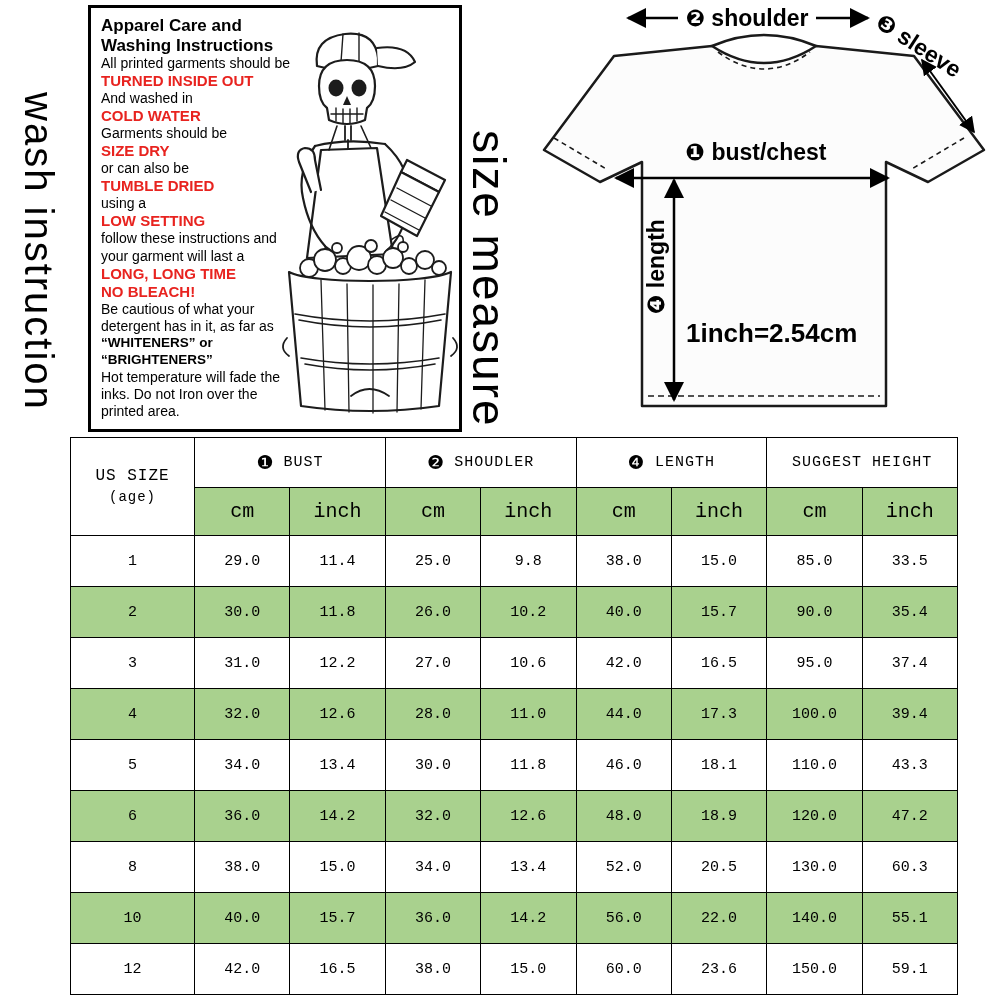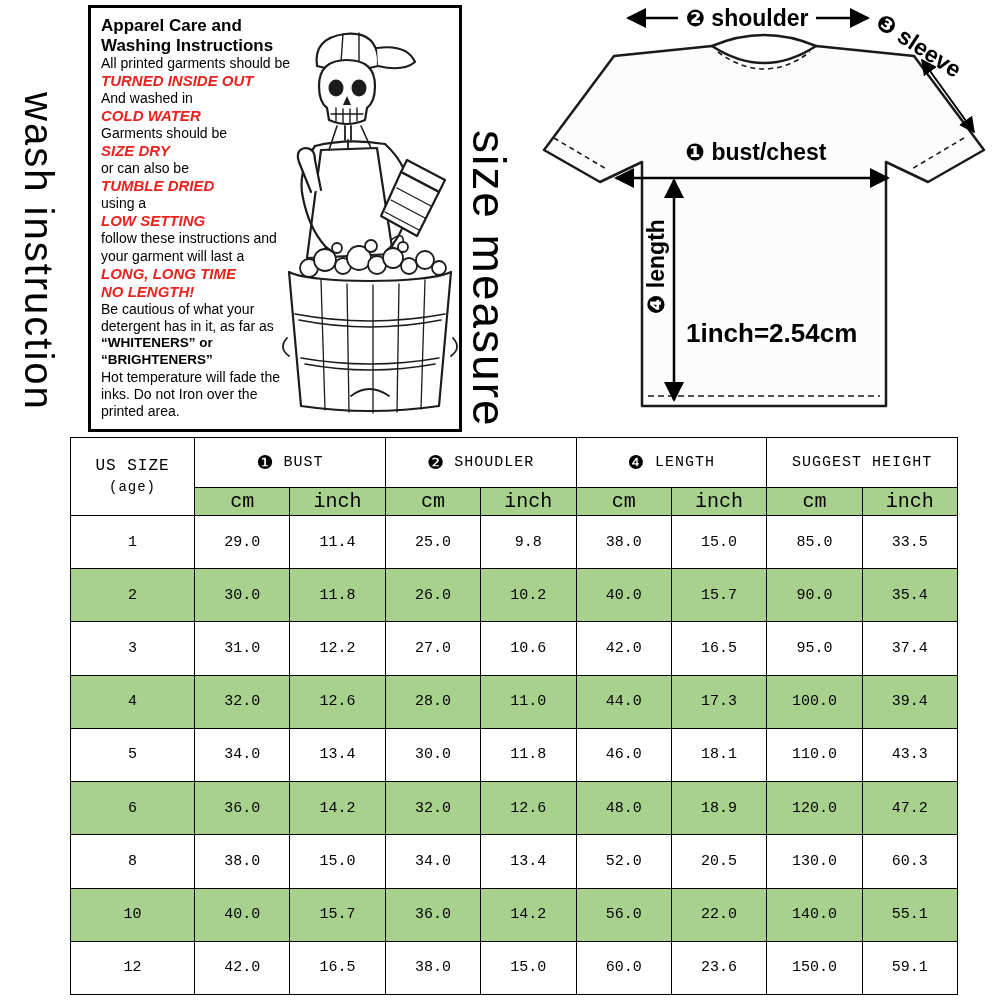--- a/index.html
+++ b/index.html
@@ -11,21 +11,21 @@
   .vlabel { position:absolute; writing-mode:vertical-rl; color:#000; letter-spacing:2px; white-space:nowrap; }
   #wash-label { left:16px; top:92px; font-size:40px; }
   #size-label { left:462px; top:130px; font-size:46px; }
 
   
   .care-box { position:absolute; left:88px; top:5px; width:374px; height:427px;
     border:3px solid #000; background:#fff; }
   .care-text { position:absolute; left:10px; top:8px; width:202px; }
   .care-title { font-size:17px; font-weight:bold; line-height:1.15; }
   .care-line { font-size:14px; line-height:1.22; }
-  .care-line.red { color:var(--red); font-weight:bold; font-size:15px; line-height:1.2;font-style:italic; }
+  .care-line.red { color:var(--red); font-weight:bold; font-size:15px; line-height:1.2; }
   .care-line.boldq { font-weight:bold; font-size:13.5px; line-height:1.25; }
   .skeleton-wrap { position:absolute; right:0px; top:14px; width:178px; height:404px; }
 
   
   .shirt-wrap { position:absolute; left:524px; top:2px; width:470px; height:430px; }
   .shirt-svg text { font-family:"Liberation Sans","DejaVu Sans",sans-serif; font-weight:bold; fill:#000; }
   .lbl-24 { font-size:23px; }
   .lbl-26 { font-size:26px; }
 
   
@@ -33,21 +33,21 @@
   table { width:100%; height:100%; border-collapse:collapse; table-layout:fixed;
     font-family:"Liberation Mono","DejaVu Sans",monospace; }
   th,td { border:1.5px solid #000; text-align:center; vertical-align:middle; padding:0; font-weight:normal; }
   col.c0 { width:124px; }
   .group-row th { height:50px; font-size:15px; letter-spacing:1px; background:#fff; }
   .group-row th .cellflex { display:inline-flex; align-items:center; gap:9px; }
   .gnum { font-size:19px; }
   .gnum:empty { display:none; }
   .us-size div { font-size:16px; line-height:1.35; }
   .us-size .age { font-size:14px; }
-  .unit-row th { height:28px; font-size:20px; background:var(--green); }
+  .unit-row th { height:48px; font-size:20px; background:var(--green); }
   tbody td { font-size:15px; }
   tbody tr.row-green td { background:var(--green); }
   tbody tr.row-white td { background:#fff; }
 </style>
 </head>
 <body>
 
 <div id="wash-label" class="vlabel">wash instruction</div>
 
 <div class="care-box">
@@ -61,21 +61,21 @@
         <div class="care-line red">COLD WATER</div>
         <div class="care-line plain">Garments should be</div>
         <div class="care-line red">SIZE DRY</div>
         <div class="care-line plain">or can also be</div>
         <div class="care-line red">TUMBLE DRIED</div>
         <div class="care-line plain">using a</div>
         <div class="care-line red">LOW SETTING</div>
         <div class="care-line plain">follow these instructions and</div>
         <div class="care-line plain">your garment will last a</div>
         <div class="care-line red">LONG, LONG TIME</div>
-        <div class="care-line red">NO LENGTH!</div>
+        <div class="care-line red">NO BLEACH!</div>
         <div class="care-line plain">Be cautious of what your</div>
         <div class="care-line plain">detergent has in it, as far as</div>
         <div class="care-line boldq">“WHITENERS” or</div>
         <div class="care-line boldq">“BRIGHTENERS”</div>
         <div class="care-line plain">Hot temperature will fade the</div>
         <div class="care-line plain">inks. Do not Iron over the</div>
         <div class="care-line plain">printed area.</div>
       </div>
   </div>
 

